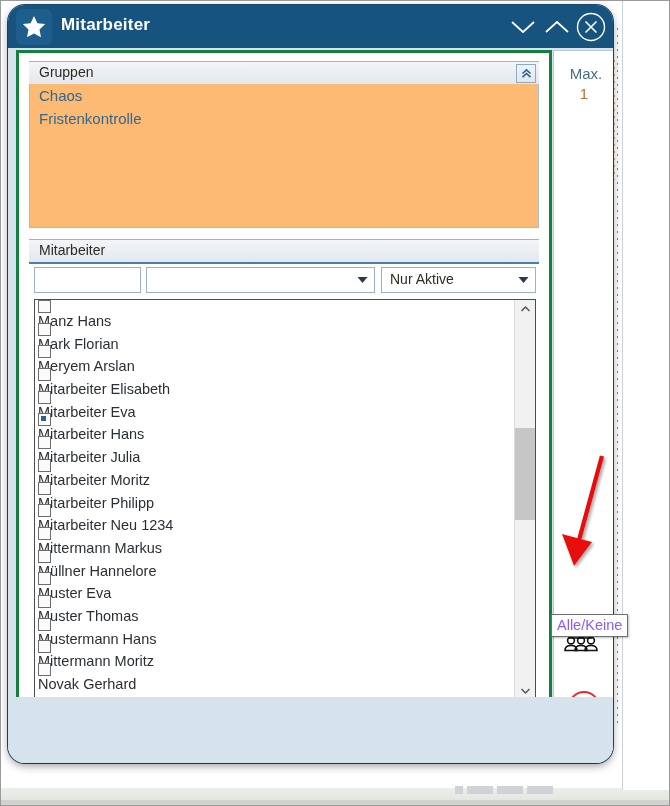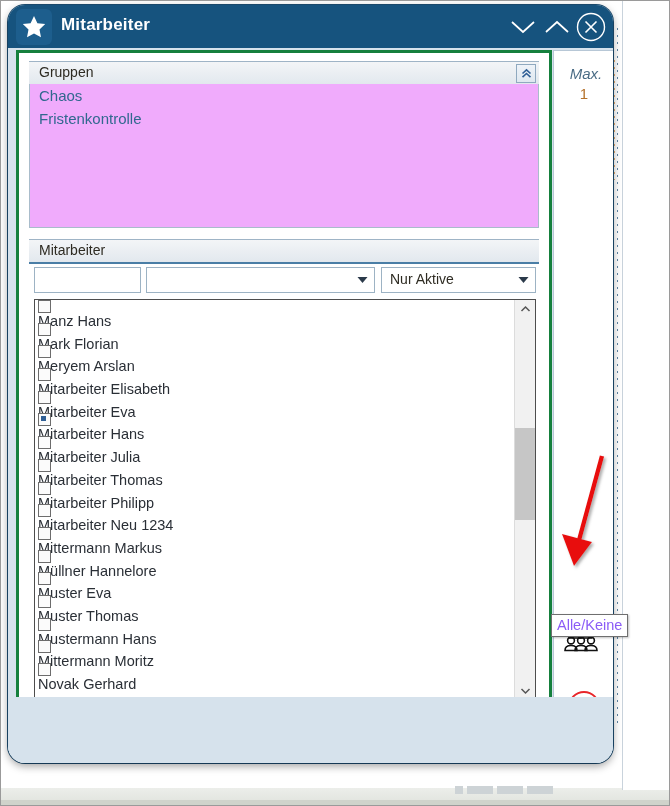--- a/index.html
+++ b/index.html
@@ -107,21 +107,21 @@
     position:absolute;left:10px;top:2px;font-size:14px;color:#2e2b22;
   }
   .collapse-btn{
     position:absolute;right:3px;top:2px;width:18px;height:17px;
     background:linear-gradient(#eef3f8,#dfe8f0);
     border:1px solid #8fa9bf;cursor:pointer;
     display:flex;align-items:center;justify-content:center;
   }
   .group-list{
     position:absolute;left:0;top:23px;width:508px;height:143px;
-    background:#f0abfc;border:1px solid #a9bccb;border-top:none;
+    background:#fdba74;border:1px solid #a9bccb;border-top:none;
     overflow:hidden;
   }
   .group-item{
     font-size:15px;color:#31688f;padding:1px 0 1px 9px;line-height:21px;
     cursor:pointer;
   }
 
   
   .emp-box{
     position:absolute;left:10px;top:186px;width:510px;height:492px;
@@ -195,21 +195,21 @@
     background:#c6c6c6;cursor:pointer;
   }
 
   
   .side-col{
     position:absolute;left:545px;top:2px;width:60px;height:686px;
     background:#ffffff;border:1px solid #b7c7d6;border-right:none;
   }
   .max-label{
     position:absolute;left:0;top:14px;width:64px;text-align:center;
-    font-size:15px;color:#4a6c85;font-style:italic;
+    font-size:15px;color:#4a6c85;
   }
   .max-value{
     position:absolute;left:0;top:34px;width:60px;text-align:center;
     font-size:15px;color:#b5712a;
   }
   .side-btn{
     position:absolute;left:0;width:60px;height:46px;cursor:pointer;
     display:flex;align-items:center;justify-content:center;
   }
   .btn-group{top:565px;}
@@ -363,21 +363,21 @@
                 <div class="emp-row">
                   <span class="cb checked"></span>
                   <span class="emp-label">Mitarbeiter Hans</span>
                 </div>
                 <div class="emp-row">
                   <span class="cb"></span>
                   <span class="emp-label">Mitarbeiter Julia</span>
                 </div>
                 <div class="emp-row">
                   <span class="cb"></span>
-                  <span class="emp-label">Mitarbeiter Thomas</span>
+                  <span class="emp-label">Mitarbeiter Moritz</span>
                 </div>
                 <div class="emp-row">
                   <span class="cb"></span>
                   <span class="emp-label">Mitarbeiter Philipp</span>
                 </div>
                 <div class="emp-row">
                   <span class="cb"></span>
                   <span class="emp-label">Mitarbeiter Neu 1234</span>
                 </div>
                 <div class="emp-row">

